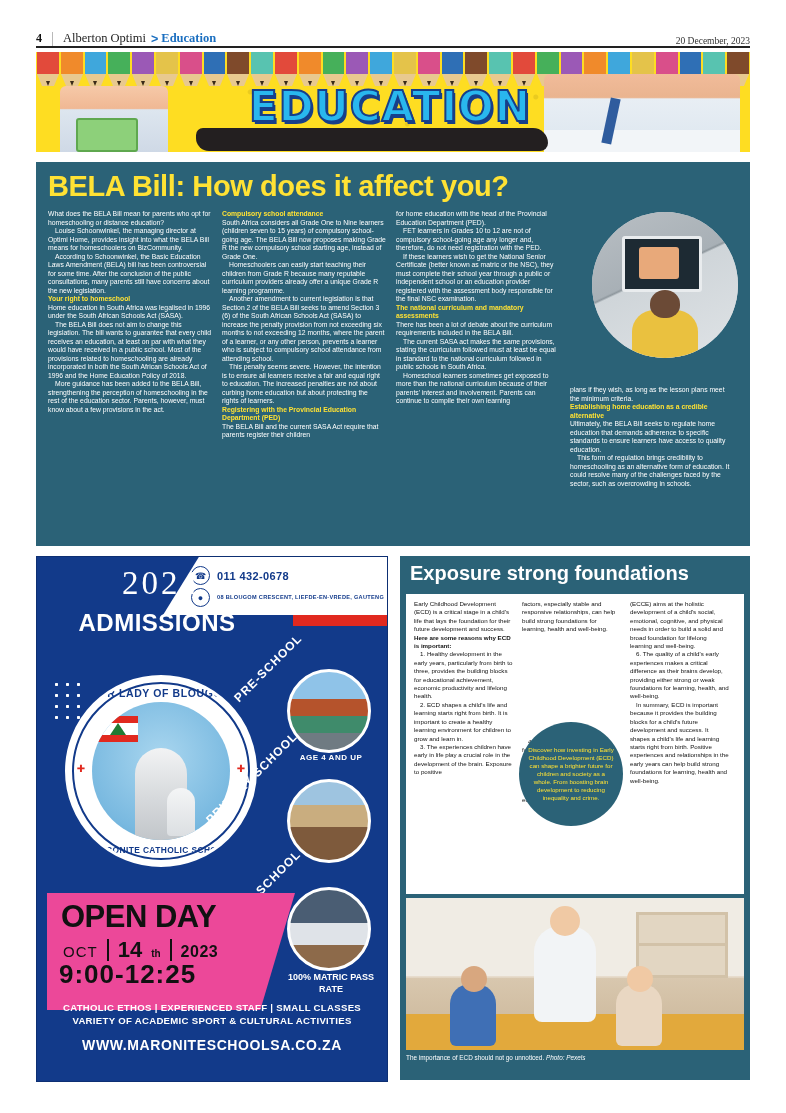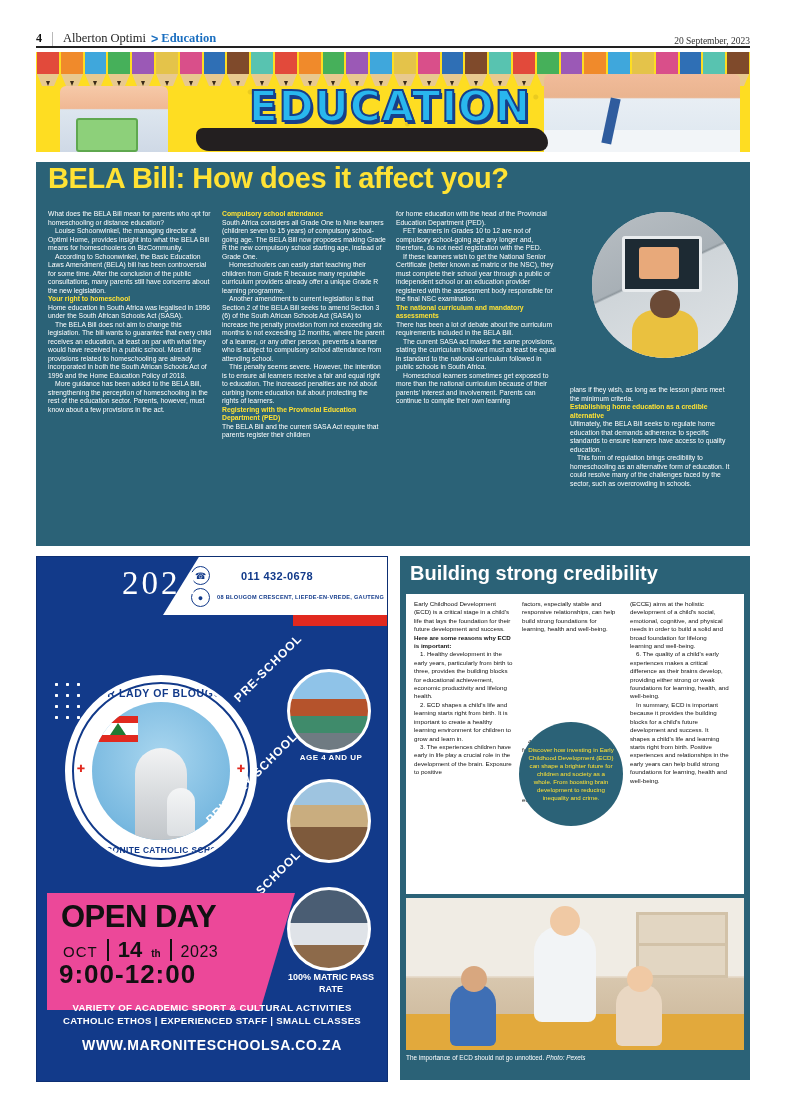--- a/index.html
+++ b/index.html
@@ -52,21 +52,21 @@
   .edu-word{position:absolute;left:186px;top:30px;width:336px;text-align:center;
     font-family:"DejaVu Sans",sans-serif;font-weight:bold;font-size:42px;letter-spacing:1px;
     color:#29b7ee;-webkit-text-stroke:2px #173f8a;text-shadow:2px 3px 0 #173f8a;}
   .edu-brush{position:absolute;left:160px;top:76px;width:352px;height:23px;background:#231f20;
     border-radius:14px 30px 16px 26px;}
   .edu-sub{position:absolute;left:160px;top:77px;width:352px;height:21px;line-height:21px;
     text-align:center;color:#fff;font-weight:bold;font-size:14px;letter-spacing:.3px;}
 
   
   .bela{position:absolute;left:36px;top:162px;width:714px;height:384px;background:#2b6277;}
-  .bela-head{position:absolute;left:12px;top:0;width:560px;
+  .bela-head{position:absolute;left:12px;top:8px;width:560px;
     color:#ffe234;font-weight:bold;font-size:29px;letter-spacing:-.4px;}
   .bela-photo{position:absolute;right:12px;top:50px;width:146px;height:146px;border-radius:50%;
     overflow:hidden;background:#cfd4d8;}
   .bela-photo .desk{position:absolute;inset:0;background:
       linear-gradient(155deg,#b9bfc4 0%,#a8b0b6 42%,#8f989e 43%,#cfd5d9 44%,#dfe3e6 100%);}
   .bela-photo .screen{position:absolute;left:30px;top:24px;width:74px;height:50px;background:#1d2a33;
     border:3px solid #e9ecee;border-radius:3px;}
   .bela-photo .screen:after{content:"";position:absolute;left:14px;top:8px;width:40px;height:32px;
     background:#e8a97a;border-radius:3px;}
   .bela-photo .kid{position:absolute;left:40px;bottom:0;width:66px;height:48px;background:#eac13f;
@@ -83,21 +83,21 @@
 
   
   .ad{position:absolute;left:36px;top:556px;width:350px;height:524px;background:#123a8a;
     overflow:hidden;border:1px solid #0d2f73;}
   .ad-contact{position:absolute;right:0;top:0;width:224px;height:58px;background:#fff;
     clip-path:polygon(16% 0,100% 0,100% 100%,0 100%);}
   .ad-contact .row{position:absolute;display:flex;align-items:center;gap:7px;left:28px;}
   .ad-contact .r1{top:9px;} .ad-contact .r2{top:31px;}
   .ic-circle{width:17px;height:17px;border-radius:50%;border:1.6px solid #123a8a;
     display:flex;align-items:center;justify-content:center;color:#123a8a;font-size:9px;flex:none;}
-  .phone-txt{font-weight:bold;font-size:11px;color:#123a8a;letter-spacing:.4px;margin-left:24px;}
+  .phone-txt{font-weight:bold;font-size:11px;color:#123a8a;letter-spacing:.4px;}
   .addr-txt{font-weight:bold;font-size:5.6px;color:#123a8a;line-height:7.6px;letter-spacing:.3px;}
   .ad-redbar{position:absolute;right:0;top:58px;width:94px;height:11px;background:#e1291f;}
   .ad-year{position:absolute;left:4px;top:8px;width:240px;text-align:center;color:#fff;
     font-family:"Liberation Serif",serif;font-size:33px;letter-spacing:3px;}
   .ad-adm{position:absolute;left:0;top:52px;width:240px;text-align:center;color:#fff;
     font-weight:bold;font-size:24px;line-height:28px;letter-spacing:.5px;}
   .dots{position:absolute;left:14px;top:122px;width:34px;height:44px;
     background-image:radial-gradient(#fff 1.4px,transparent 1.5px);background-size:11px 11px;}
   .logo{position:absolute;left:28px;top:118px;width:186px;height:186px;border-radius:50%;
     background:#fff;border:3px solid #fff;overflow:hidden;}
@@ -136,21 +136,21 @@
   .openday{position:absolute;left:10px;top:336px;width:248px;height:117px;background:#ec4899;
     clip-path:polygon(0 0,100% 0,86% 100%,0 100%);}
   .openday:before{content:"";position:absolute;left:0;bottom:-7px;width:100%;height:7px;
     background:#e1291f;clip-path:polygon(0 0,86% 0,80% 100%,0 100%);}
   .od-title{position:absolute;left:14px;top:6px;font-weight:bold;font-size:31px;letter-spacing:-.5px;color:#111;}
   .od-row{position:absolute;left:16px;top:44px;display:flex;align-items:baseline;gap:9px;}
   .od-month{font-weight:normal;font-size:15px;letter-spacing:1px;}
   .od-bar{width:2px;height:22px;background:#111;align-self:center;}
   .od-day{font-weight:bold;font-size:22px;}
   .od-th{font-weight:bold;font-size:10px;}
-  .od-year2{font-weight:normal;font-size:16px;letter-spacing:.5px;}
+  .od-year2{font-weight:bold;font-size:16px;letter-spacing:.5px;}
   .od-time{position:absolute;left:12px;top:66px;font-weight:bold;font-size:26px;letter-spacing:1px;}
   .ad-foot1{position:absolute;left:0;top:444px;width:350px;text-align:center;color:#fff;
     font-weight:bold;font-size:9.6px;line-height:13px;letter-spacing:.3px;}
   .ad-url{position:absolute;left:0;top:480px;width:350px;text-align:center;color:#fff;
     font-weight:bold;font-size:14px;letter-spacing:.6px;}
 
   
   .ecd{position:absolute;left:400px;top:556px;width:350px;height:524px;background:#2b6277;overflow:hidden;}
   .ecd-head{position:absolute;left:10px;top:6px;width:330px;color:#fff;font-weight:bold;font-size:20px;}
   .ecd-body{position:absolute;left:6px;top:38px;width:338px;height:300px;background:#fff;}
@@ -188,21 +188,21 @@
 <body>
 
 <div class="page">
 
   <div class="masthead">
     <span class="mast-folio">4</span>
     <span class="mast-sep"></span>
     <span class="mast-title">Alberton Optimi</span>
     <span class="mast-arrow">&gt;</span>
     <span class="mast-section">Education</span>
-    <span class="mast-date">20 September, 2023</span>
+    <span class="mast-date">20 December, 2023</span>
   </div>
   <div class="mast-rule"></div>
 
   <div class="banner">
     <div class="pencils">
       <div class="pencil">
           <div class="body" style="background:#e24a3b"></div>
           <div class="tip"></div>
           <div class="lead"></div>
         </div>
@@ -410,20 +410,21 @@
         <span class="phone-txt">011 432-0678</span>
       </div>
       <div class="row r2">
         <span class="ic-circle">●</span>
         <span class="addr-txt">08 BLOUGOM CRESCENT, LIEFDE-EN-VREDE, GAUTENG</span>
       </div>
     </div>
     <div class="ad-redbar"></div>
     <div class="ad-year">2024</div>
     <div class="ad-adm">
+      <div>ADMISSIONS</div>
     </div>
     <div class="dots"></div>
 
     <div class="logo">
       <div class="logo-ring"></div>
       <div class="logo-top-txt">OUR LADY OF BLOUGOM</div>
       <div class="logo-bot-txt">MARONITE CATHOLIC SCHOOL</div>
       <div class="logo-cross lc-l">✚</div>
       <div class="logo-cross lc-r">✚</div>
       <div class="logo-inner">
@@ -447,32 +448,32 @@
     <div class="openday">
       <div class="od-title">OPEN DAY</div>
       <div class="od-row">
         <span class="od-month">OCT</span>
         <span class="od-bar"></span>
         <span class="od-day">14</span>
         <span class="od-th">th</span>
         <span class="od-bar"></span>
         <span class="od-year2">2023</span>
       </div>
-      <div class="od-time">9:00-12:00</div>
+      <div class="od-time">9:00-12:25</div>
     </div>
 
     <div class="ad-foot1">
+      <div>CATHOLIC ETHOS | EXPERIENCED STAFF | SMALL CLASSES</div>
       <div>VARIETY OF ACADEMIC SPORT &amp; CULTURAL ACTIVITIES</div>
-      <div>CATHOLIC ETHOS | EXPERIENCED STAFF | SMALL CLASSES</div>
     </div>
     <div class="ad-url">WWW.MARONITESCHOOLSA.CO.ZA</div>
   </div>
 
   <div class="ecd">
-    <div class="ecd-head">Building strong credibility</div>
+    <div class="ecd-head">Exposure strong foundations</div>
     <div class="ecd-body">
       <div class="ecd-col e1">
         <p>Early Childhood Development (ECD) is a critical stage in a child's life that lays the foundation for their future development and success.</p>
         <p class="sub">Here are some reasons why ECD is important:</p>
         <p class="ind">1. Healthy development in the early years, particularly from birth to three, provides the building blocks for educational achievement, economic productivity and lifelong health.</p>
         <p class="ind">2. ECD shapes a child's life and learning starts right from birth. It is important to create a healthy learning environment for children to grow and learn in.</p>
         <p class="ind">3. The experiences children have early in life play a crucial role in the development of the brain. Exposure to positive</p>
       </div>
       <div class="ecd-col e2">
         <p>factors, especially stable and responsive relationships, can help build strong foundations for learning, health and well-being.</p>

